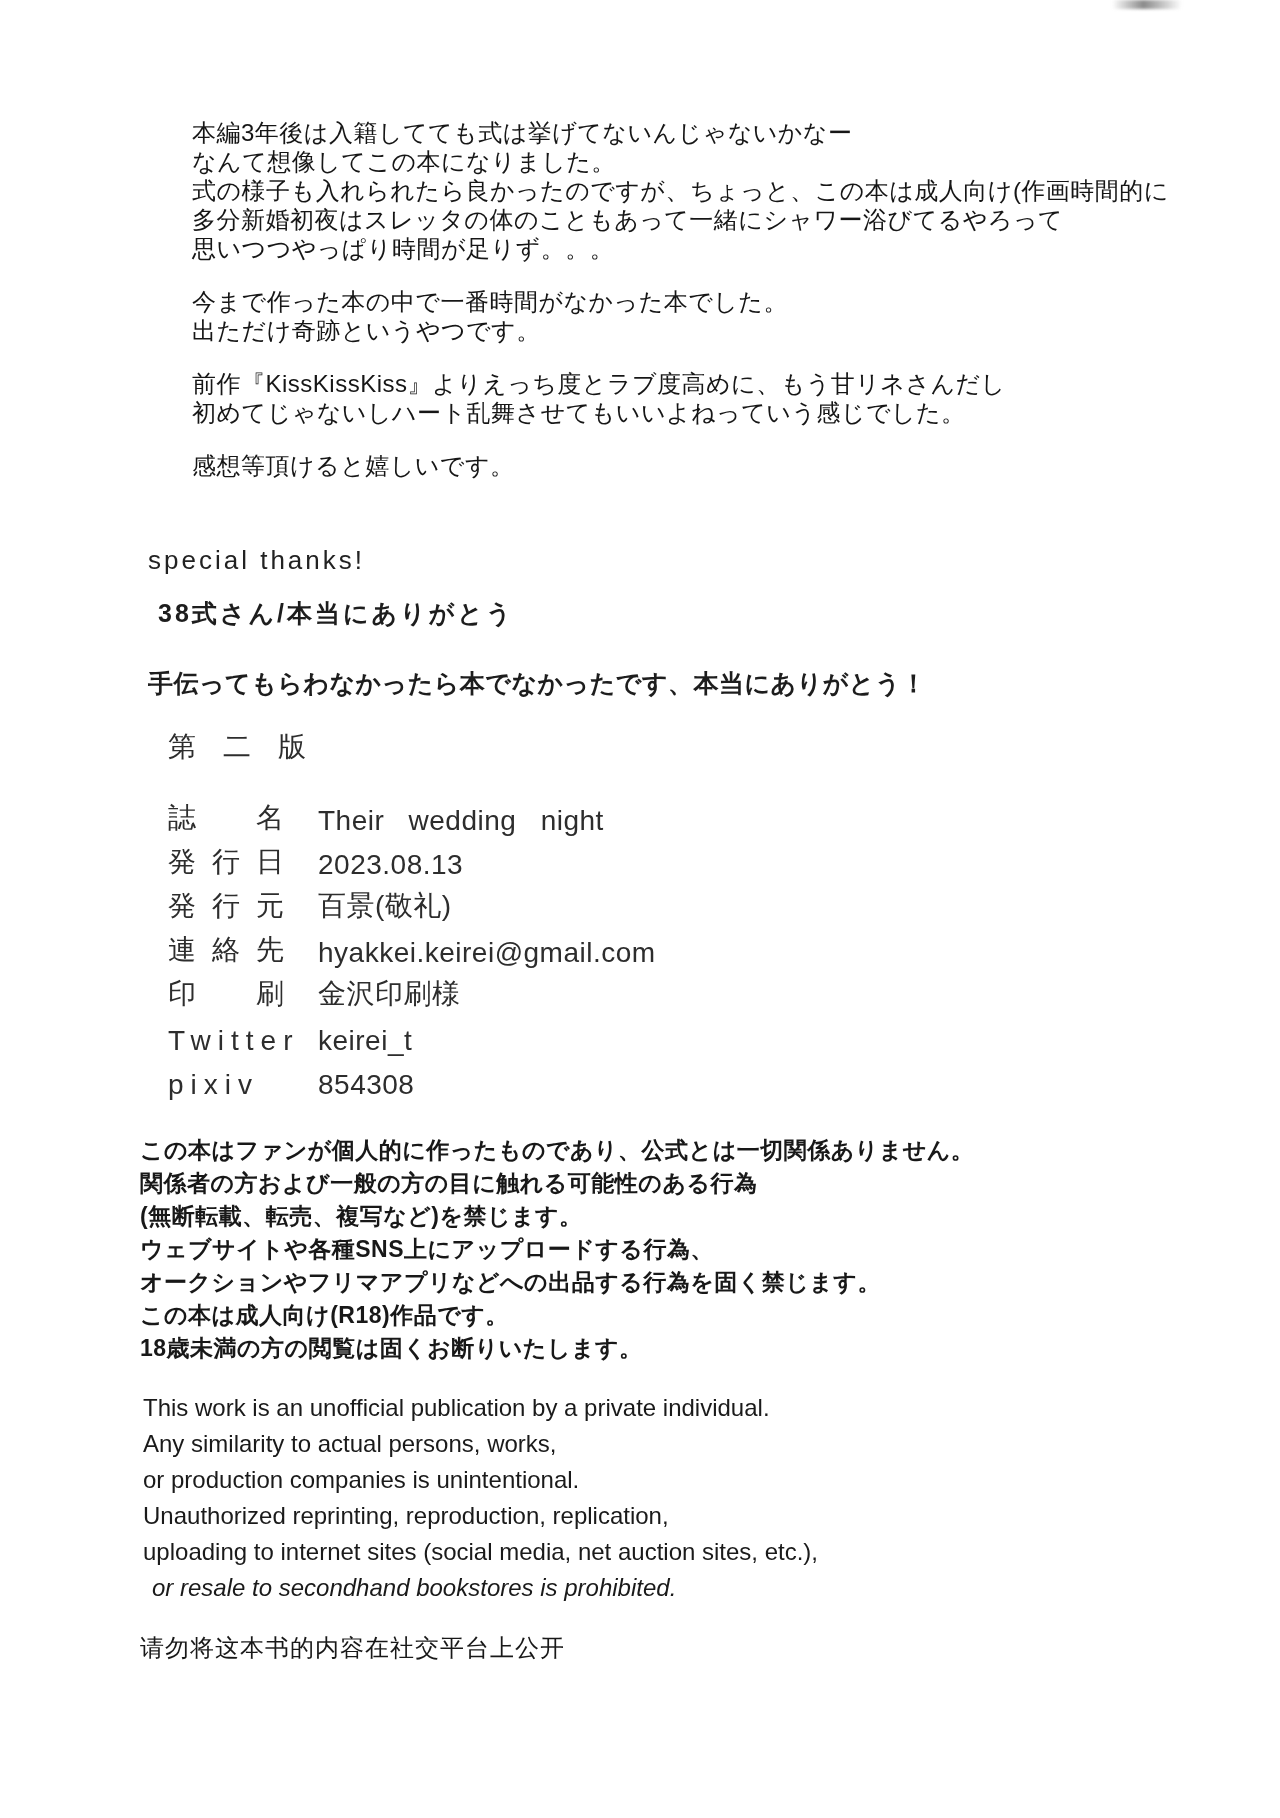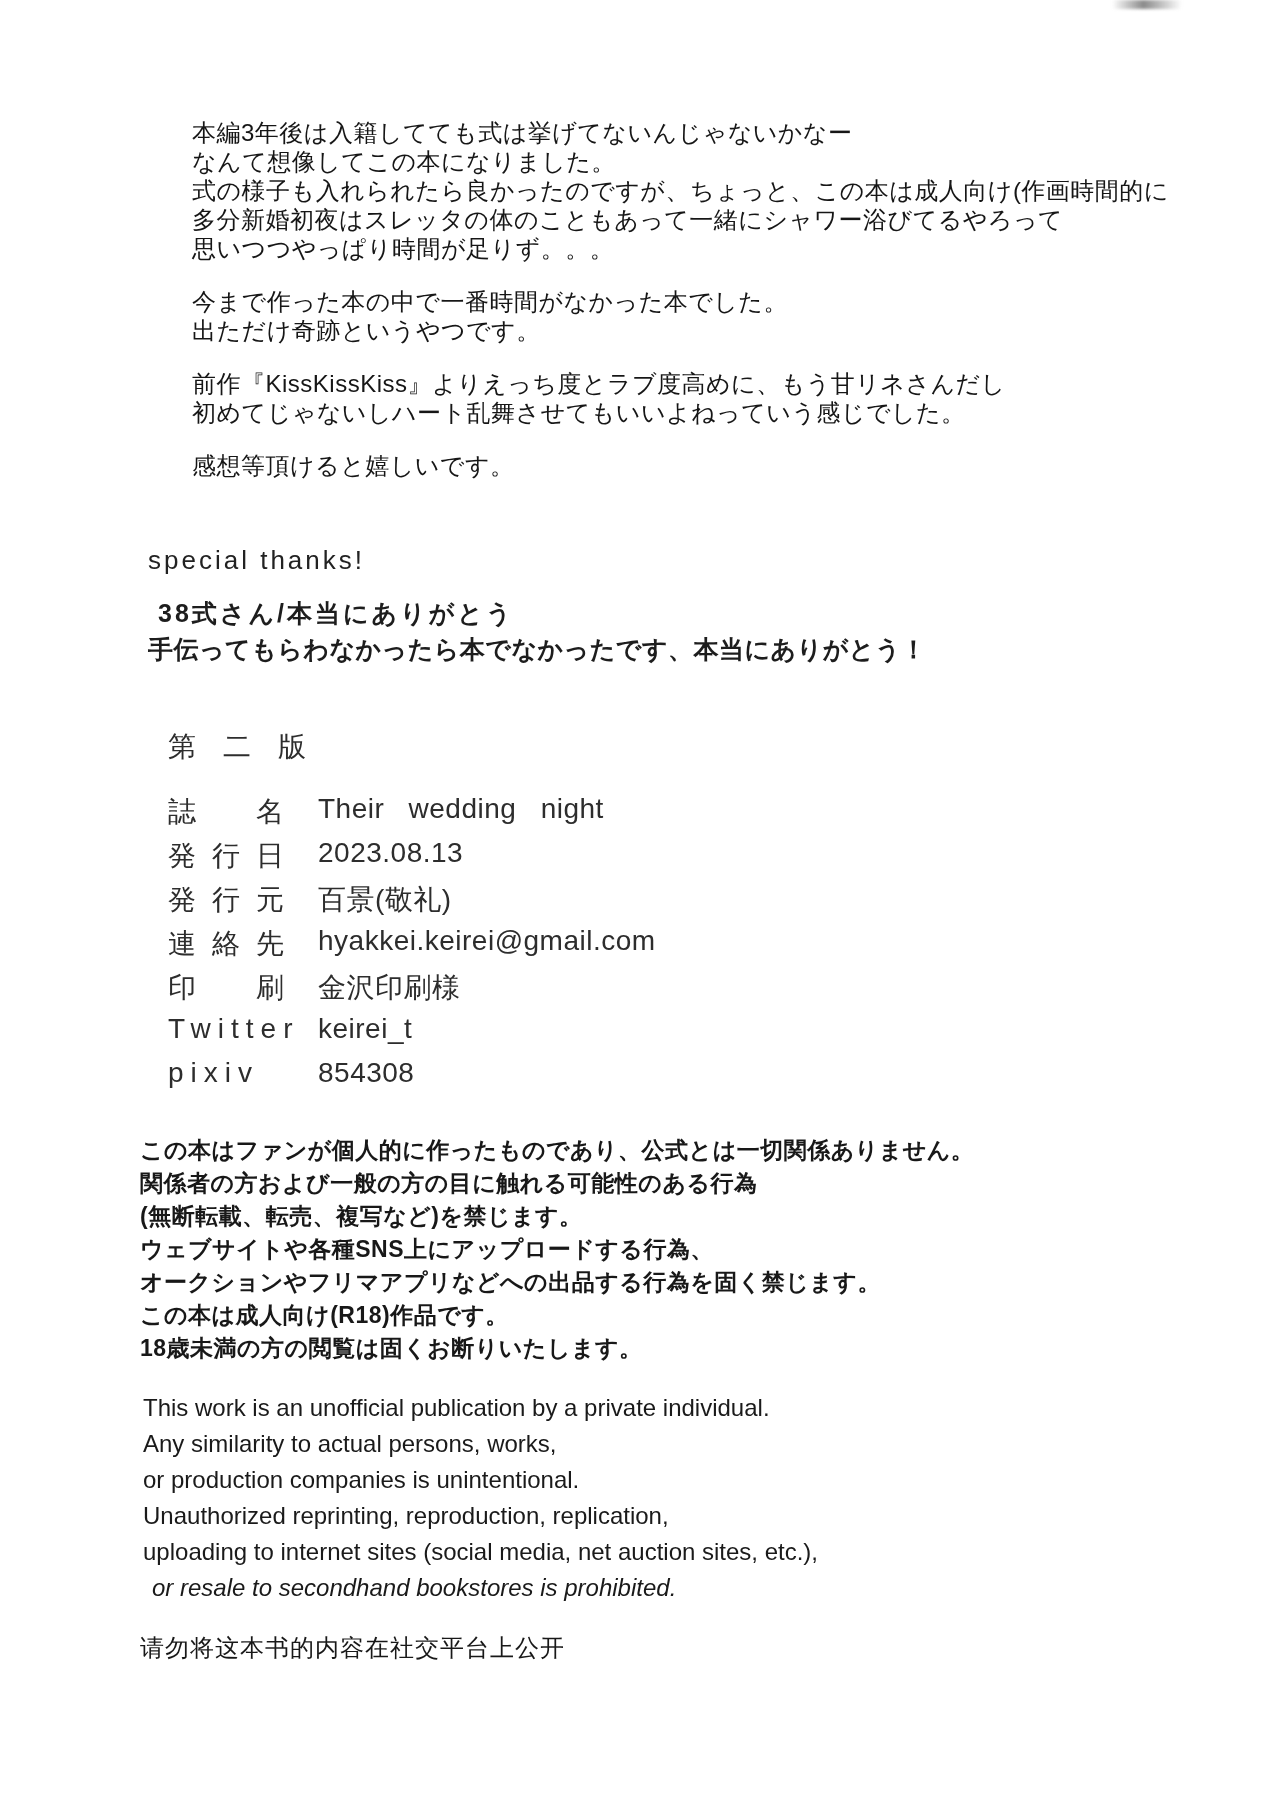--- a/index.html
+++ b/index.html
@@ -32,36 +32,36 @@
     position:absolute;left:148px;top:545px;
     font-size:26px;letter-spacing:3px;color:#222;
     white-space:nowrap;
   }
   .thanks-names{
     position:absolute;left:158px;top:597px;
     font-size:25px;font-weight:600;letter-spacing:3px;color:#1d1d1d;
     white-space:nowrap;
   }
   .thanks-message{
-    position:absolute;left:148px;top:633px;
+    position:absolute;left:148px;top:667px;
     font-size:25px;font-weight:600;letter-spacing:.5px;color:#1d1d1d;
     white-space:nowrap;
   }
 
   .edition{
     position:absolute;left:168px;top:728px;width:138px;
     font-size:28px;color:#2d2d2d;
     text-align:justify;text-align-last:justify;text-justify:inter-character;
   }
 
   .colophon{
     position:absolute;left:168px;top:793px;
     font-size:28px;color:#2d2d2d;
   }
-  .colophon-row{display:flex;align-items:flex-start;height:44px;}
+  .colophon-row{display:flex;align-items:flex-end;height:44px;}
   .colophon-label{
     width:116px;flex:0 0 116px;
     text-align:justify;text-align-last:justify;text-justify:inter-character;
     white-space:nowrap;
   }
   .colophon-label.latin{
     text-align:left;text-align-last:left;letter-spacing:7px;
   }
   .colophon-value{margin-left:34px;white-space:nowrap;letter-spacing:.5px;}
   .colophon-value.wide-words{word-spacing:16px;}

